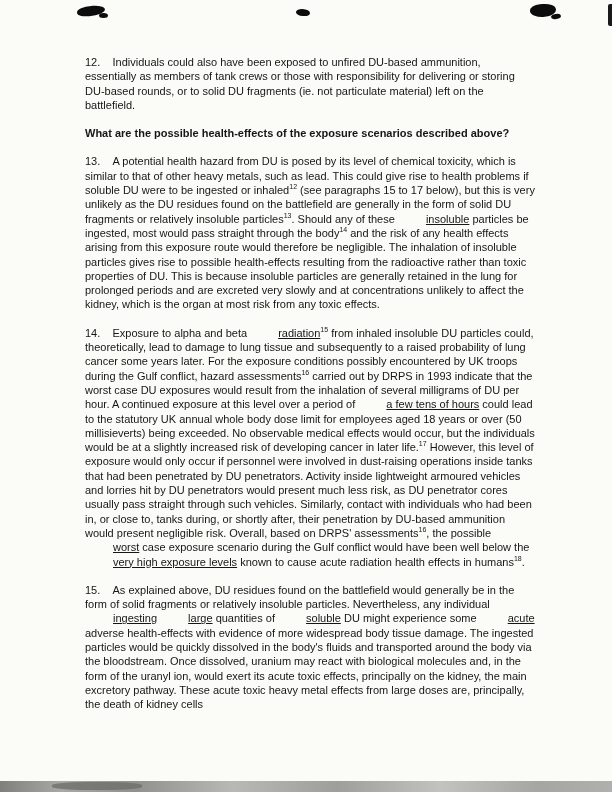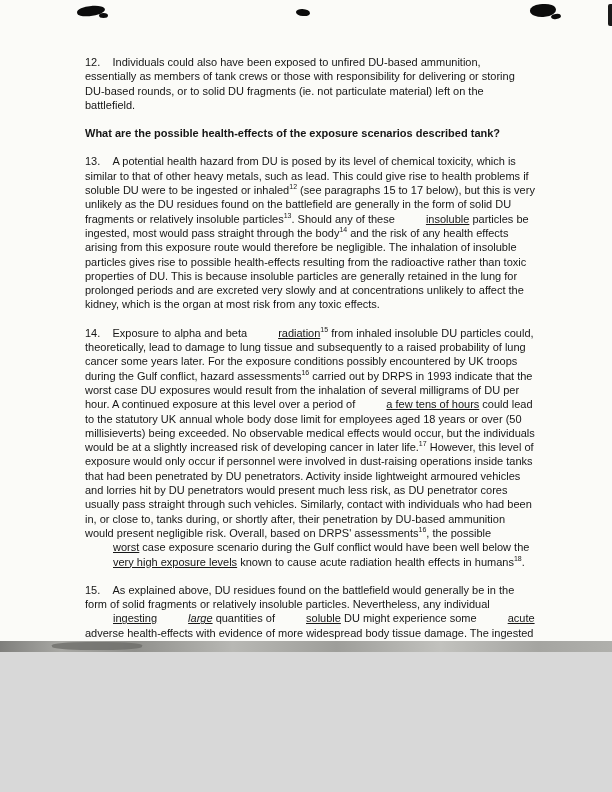--- a/index.html
+++ b/index.html
@@ -3,21 +3,21 @@
 <meta charset="utf-8">
 <style>
   html, body {
     margin: 0;
     padding: 0;
     background: #d8d8d8;
   }
   .page {
     position: relative;
     width: 612px;
-    height: 652px;
+    height: 792px;
     margin: 0 auto;
     background: #fbfbf8;
     overflow: hidden;
     font-family: "Liberation Sans", sans-serif;
     color: #161616;
   }
   .content {
     position: absolute;
     top: 55px;
     left: 85px;
@@ -32,21 +32,21 @@
   .heading {
     margin: 0 0 14px 0;
     font-weight: bold;
   }
   .content sup {
     font-size: 7px;
     line-height: 0;
     vertical-align: super;
   }
   .content .u { text-decoration: underline; text-underline-offset: 1px; margin-left: 28px; }
-  .content .i { font-style: italic; }
+  .content .i { }
   .content .b { font-weight: bold; }
 
   
   .artifact { position: absolute; background: #0c0c0c; }
   .art-top-left {
     top: 6px; left: 77px; width: 28px; height: 10px;
     border-radius: 55% 45% 60% 40%;
     transform: rotate(-4deg);
   }
   .art-top-left-dot {
@@ -97,21 +97,21 @@
 
   <div class="artifact art-top-left"></div>
   <div class="artifact art-top-left-dot"></div>
   <div class="artifact art-top-mid"></div>
   <div class="artifact art-top-right"></div>
   <div class="artifact art-top-right-tail"></div>
   <div class="artifact art-right-edge"></div>
 
   <div class="content">
     <p class="para"><span>12.&nbsp;&nbsp;&nbsp;&nbsp;Individuals could also have been exposed to unfired DU-based ammunition, essentially as members of tank crews or those with responsibility for delivering or storing DU-based rounds, or to solid DU fragments (ie. not particulate material) left on the battlefield.</span></p>
-    <p class="heading"><span class="b">What are the possible health-effects of the exposure scenarios described tank?</span></p>
+    <p class="heading"><span class="b">What are the possible health-effects of the exposure scenarios described above?</span></p>
     <p class="para"><span>13.&nbsp;&nbsp;&nbsp;&nbsp;A potential health hazard from DU is posed by its level of chemical toxicity, which is similar to that of other heavy metals, such as lead. This could give rise to health problems if soluble DU were to be ingested or inhaled</span><sup>12</sup><span> (see paragraphs 15 to 17 below), but this is very unlikely as the DU residues found on the battlefield are generally in the form of solid DU fragments or relatively insoluble particles</span><sup>13</sup><span>. Should any of these </span><span class="u">insoluble</span><span> particles be ingested, most would pass straight through the body</span><sup>14</sup><span> and the risk of any health effects arising from this exposure route would therefore be negligible. The inhalation of insoluble particles gives rise to possible health-effects resulting from the radioactive rather than toxic properties of DU. This is because insoluble particles are generally retained in the lung for prolonged periods and are excreted very slowly and at concentrations unlikely to affect the kidney, which is the organ at most risk from any toxic effects.</span></p>
     <p class="para"><span>14.&nbsp;&nbsp;&nbsp;&nbsp;Exposure to alpha and beta </span><span class="u">radiation</span><sup>15</sup><span> from inhaled insoluble DU particles could, theoretically, lead to damage to lung tissue and subsequently to a raised probability of lung cancer some years later. For the exposure conditions possibly encountered by UK troops during the Gulf conflict, hazard assessments</span><sup>16</sup><span> carried out by DRPS in 1993 indicate that the worst case DU exposures would result from the inhalation of several milligrams of DU per hour. A continued exposure at this level over a period of </span><span class="u">a few tens of hours</span><span> could lead to the statutory UK annual whole body dose limit for employees aged 18 years or over (50 millisieverts) being exceeded. No observable medical effects would occur, but the individuals would be at a slightly increased risk of developing cancer in later life.</span><sup>17</sup><span> However, this level of exposure would only occur if personnel were involved in dust-raising operations inside tanks that had been penetrated by DU penetrators. Activity inside lightweight armoured vehicles and lorries hit by DU penetrators would present much less risk, as DU penetrator cores usually pass straight through such vehicles. Similarly, contact with individuals who had been in, or close to, tanks during, or shortly after, their penetration by DU-based ammunition would present negligible risk. Overall, based on DRPS' assessments</span><sup>16</sup><span>, the possible </span><span class="u">worst</span><span> case exposure scenario during the Gulf conflict would have been well below the </span><span class="u">very high exposure levels</span><span> known to cause acute radiation health effects in humans</span><sup>18</sup><span>.</span></p>
     <p class="para"><span>15.&nbsp;&nbsp;&nbsp;&nbsp;As explained above, DU residues found on the battlefield would generally be in the form of solid fragments or relatively insoluble particles. Nevertheless, any individual </span><span class="u">ingesting</span><span> </span><span class="u i">large</span><span> quantities of </span><span class="u">soluble</span><span> DU might experience some </span><span class="u">acute</span><span> adverse health-effects with evidence of more widespread body tissue damage. The ingested particles would be quickly dissolved in the body's fluids and transported around the body via the bloodstream. Once dissolved, uranium may react with biological molecules and, in the form of the uranyl ion, would exert its acute toxic effects, principally on the kidney, the main excretory pathway. These acute toxic heavy metal effects from large doses are, principally, the death of kidney cells</span></p>
   </div>
 
   <div class="bottom-band"></div>
   <div class="bottom-smudge"></div>
 
 </div>
 

